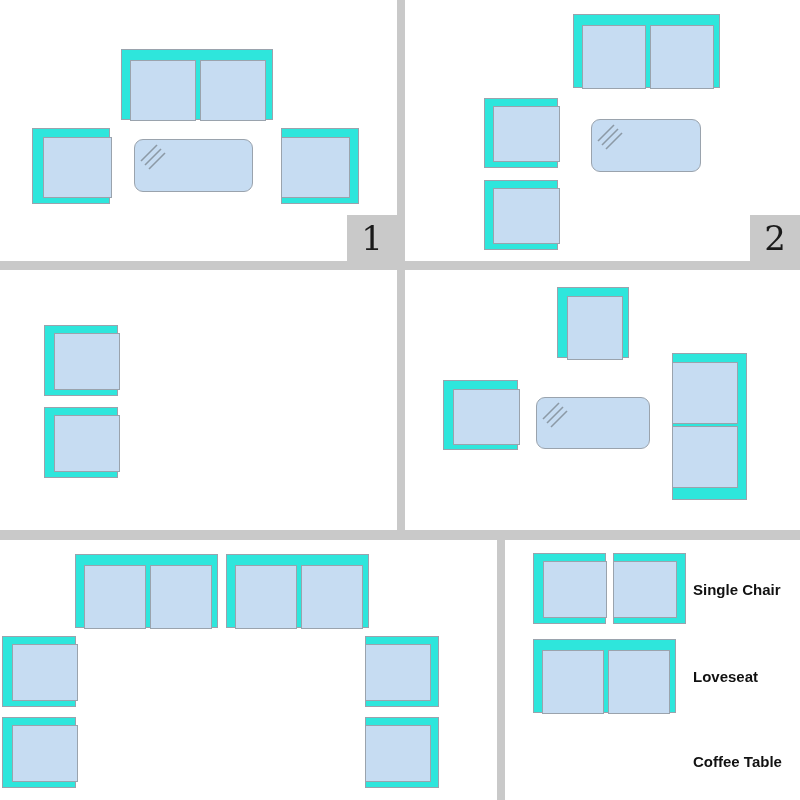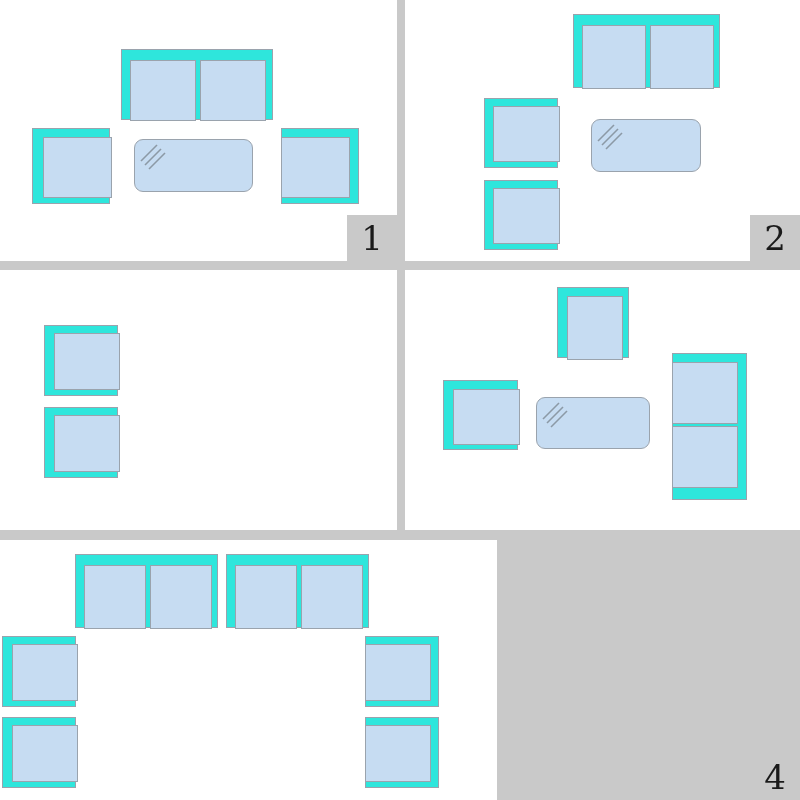--- a/index.html
+++ b/index.html
@@ -208,14 +208,32 @@
 
     <div class="furn chair" style="left:365px;top:96px;width:74px;height:71px;">
       <div class="cushion" style="left:-1px;top:7px;width:66px;height:57px;"></div>
     </div>
     <div class="furn chair" style="left:365px;top:177px;width:74px;height:71px;">
       <div class="cushion" style="left:-1px;top:7px;width:66px;height:57px;"></div>
     </div>
 
   </div>
 
+  <div class="panel" style="left:505px;top:540px;width:295px;height:260px;">
+
+    <div class="furn chair" style="left:28px;top:13px;width:73px;height:71px;">
+      <div class="cushion" style="left:9px;top:7px;width:64px;height:57px;"></div>
+    </div>
+    <div class="furn chair" style="left:108px;top:13px;width:73px;height:71px;">
+      <div class="cushion" style="left:-1px;top:7px;width:64px;height:57px;"></div>
+    </div>
+    <div class="legend-label" style="left:188px;top:41px;">Single Chair</div>
+
+    <div class="furn loveseat" style="left:28px;top:99px;width:143px;height:74px;">
+      <div class="cushion" style="left:8px;top:10px;width:62px;height:64px;"></div>
+      <div class="cushion" style="left:74px;top:10px;width:62px;height:64px;"></div>
+    </div>
+    <div class="legend-label" style="left:188px;top:128px;">Loveseat</div>
+
+    <div class="legend-label" style="left:188px;top:213px;">Coffee Table</div>
+  </div>
 
 </div>
 
 </body></html>

